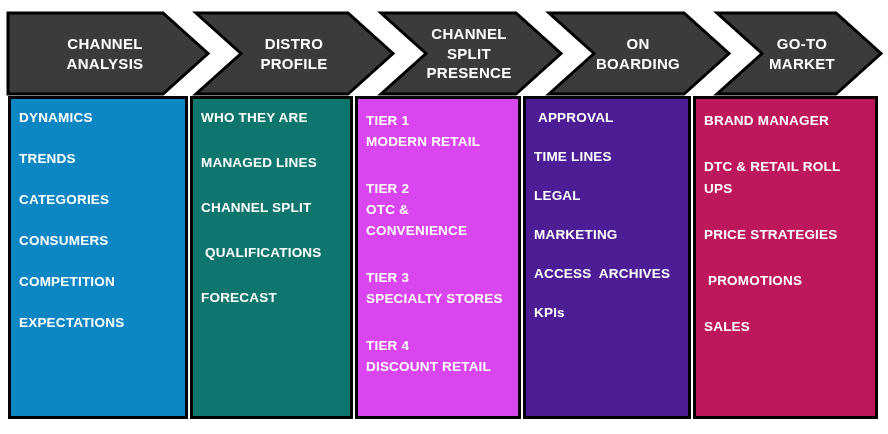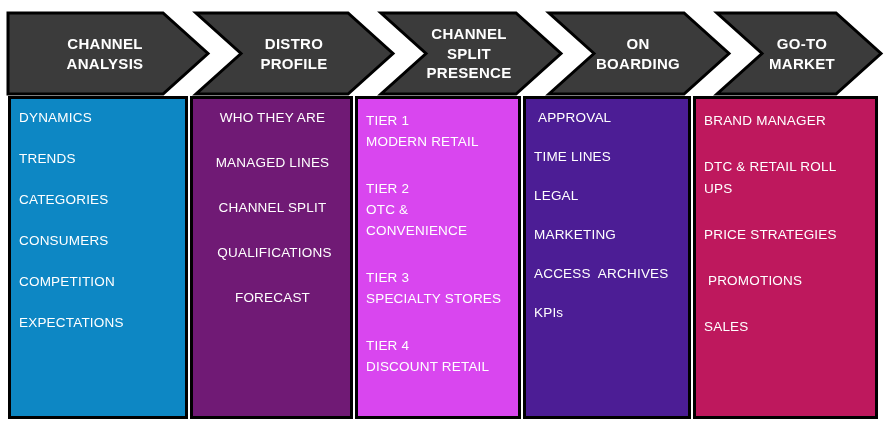--- a/index.html
+++ b/index.html
@@ -29,21 +29,21 @@
     position: absolute; top: 96px; height: 323px; box-sizing: border-box;
     border: 3px solid #000000; padding: 11px 6px 0 8px;
   }
   .c0 { left: 8px;   width: 180px; }
   .c1 { left: 190px; width: 163px; }
   .c2 { left: 355px; width: 166px; }
   .c3 { left: 523px; width: 168px; }
   .c4 { left: 693px; width: 185px; }
 
   .item {
-    color: #ffffff; font-weight: 400; font-size: 13.5px;
+    color: #ffffff; font-weight: 700; font-size: 13.5px;
     white-space: pre-wrap; letter-spacing: 0.2px;
   }
   .c0 .item { line-height: 16px; margin-bottom: 25px; }
   .c1 .item { line-height: 16px; margin-bottom: 29px; }
   .c2 .item { line-height: 21px; margin-bottom: 26px; }
   .c3 .item { line-height: 16px; margin-bottom: 23px; }
   .c4 .item { line-height: 22px; margin-bottom: 24px; }
 </style>
 </head>
 <body>
@@ -72,21 +72,21 @@
 
   <div class="col c0" style="background-color: rgb(13, 135, 196);">
     <div class="item">DYNAMICS</div>
     <div class="item">TRENDS</div>
     <div class="item">CATEGORIES</div>
     <div class="item">CONSUMERS</div>
     <div class="item">COMPETITION</div>
     <div class="item">EXPECTATIONS</div>
   </div>
 
-  <div class="col c1" style="background-color: #701a75; text-align: center;">
+  <div class="col c1" style="background-color: #0f766e;">
     <div class="item">WHO THEY ARE</div>
     <div class="item">MANAGED LINES</div>
     <div class="item">CHANNEL SPLIT</div>
     <div class="item"> QUALIFICATIONS</div>
     <div class="item">FORECAST</div>
   </div>
 
   <div class="col c2" style="background-color: #d946ef;">
     <div class="item">TIER 1
 MODERN RETAIL</div>

